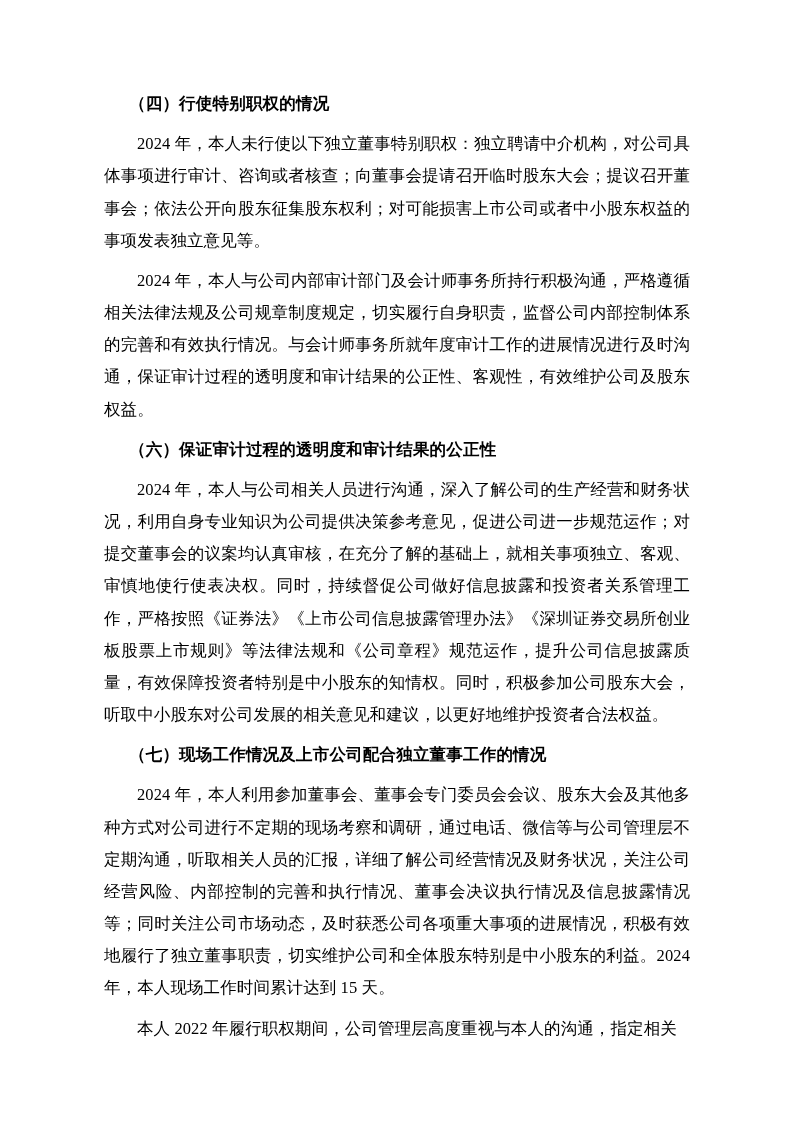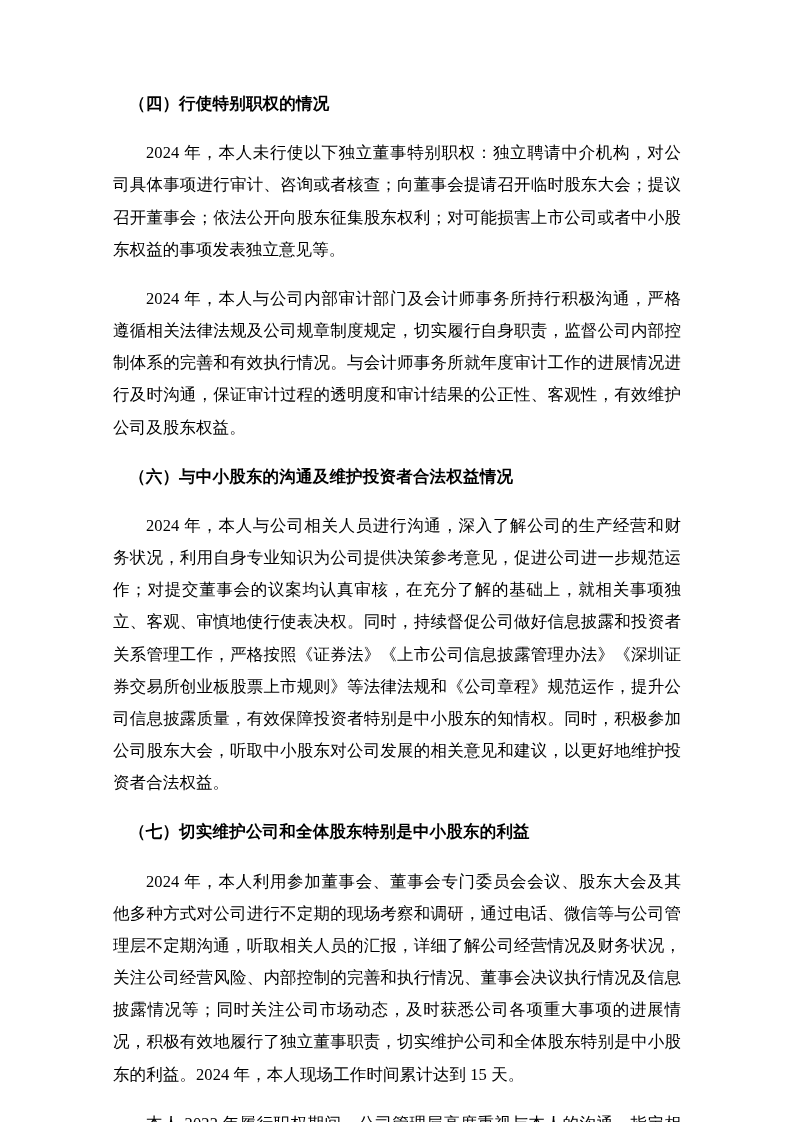--- a/index.html
+++ b/index.html
@@ -27,37 +27,37 @@
     text-justify: inter-ideograph;
   }
   .heading {
     font-weight: bold;
     text-indent: 2em;
     margin: 0 0 0 0;
     letter-spacing: 0.2px;
   }
   .para {
     text-indent: 2em;
-    margin: 17px;
+    margin: 8px;
     letter-spacing: 0.1px;
   }
 </style>
 </head>
 <body>
 
 <div class="page">
   <div class="doc-body">
 
     <p class="heading">（四）行使特别职权的情况</p>
     <p class="para">2024 年，本人未行使以下独立董事特别职权：独立聘请中介机构，对公司具体事项进行审计、咨询或者核查；向董事会提请召开临时股东大会；提议召开董事会；依法公开向股东征集股东权利；对可能损害上市公司或者中小股东权益的事项发表独立意见等。</p>
 
     <p class="para">2024 年，本人与公司内部审计部门及会计师事务所持行积极沟通，严格遵循相关法律法规及公司规章制度规定，切实履行自身职责，监督公司内部控制体系的完善和有效执行情况。与会计师事务所就年度审计工作的进展情况进行及时沟通，保证审计过程的透明度和审计结果的公正性、客观性，有效维护公司及股东权益。</p>
 
-    <p class="heading">（六）与中小股东的沟通及维护投资者合法权益情况</p>
+    <p class="heading">（六）保证审计过程的透明度和审计结果的公正性</p>
     <p class="para">2024 年，本人与公司相关人员进行沟通，深入了解公司的生产经营和财务状况，利用自身专业知识为公司提供决策参考意见，促进公司进一步规范运作；对提交董事会的议案均认真审核，在充分了解的基础上，就相关事项独立、客观、审慎地使行使表决权。同时，持续督促公司做好信息披露和投资者关系管理工作，严格按照《证券法》《上市公司信息披露管理办法》《深圳证券交易所创业板股票上市规则》等法律法规和《公司章程》规范运作，提升公司信息披露质量，有效保障投资者特别是中小股东的知情权。同时，积极参加公司股东大会，听取中小股东对公司发展的相关意见和建议，以更好地维护投资者合法权益。</p>
 
-    <p class="heading">（七）切实维护公司和全体股东特别是中小股东的利益</p>
+    <p class="heading">（七）现场工作情况及上市公司配合独立董事工作的情况</p>
     <p class="para">2024 年，本人利用参加董事会、董事会专门委员会会议、股东大会及其他多种方式对公司进行不定期的现场考察和调研，通过电话、微信等与公司管理层不定期沟通，听取相关人员的汇报，详细了解公司经营情况及财务状况，关注公司经营风险、内部控制的完善和执行情况、董事会决议执行情况及信息披露情况等；同时关注公司市场动态，及时获悉公司各项重大事项的进展情况，积极有效地履行了独立董事职责，切实维护公司和全体股东特别是中小股东的利益。2024 年，本人现场工作时间累计达到 15 天。</p>
 
     <p class="para">本人 2022 年履行职权期间，公司管理层高度重视与本人的沟通，指定相关</p>
 
   </div>
 </div>
 
 </body></html>

